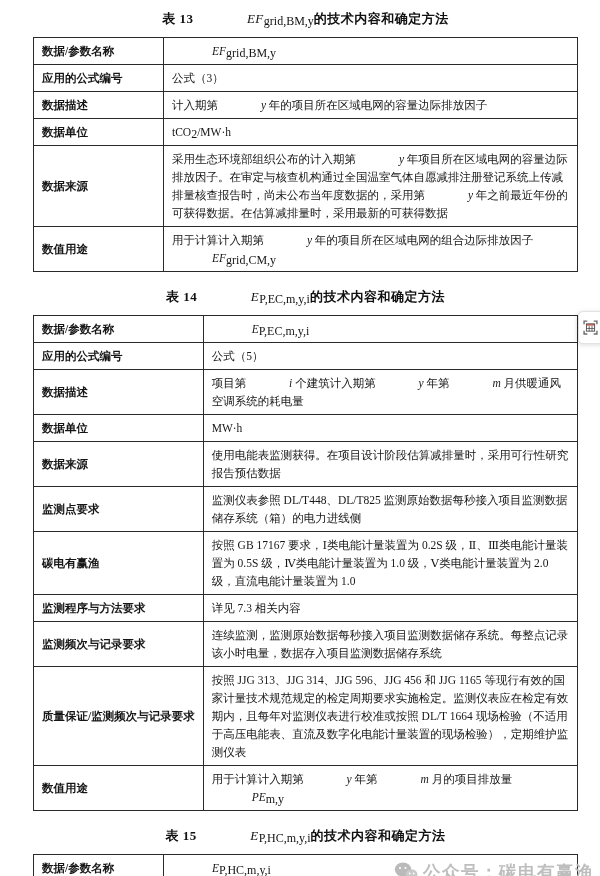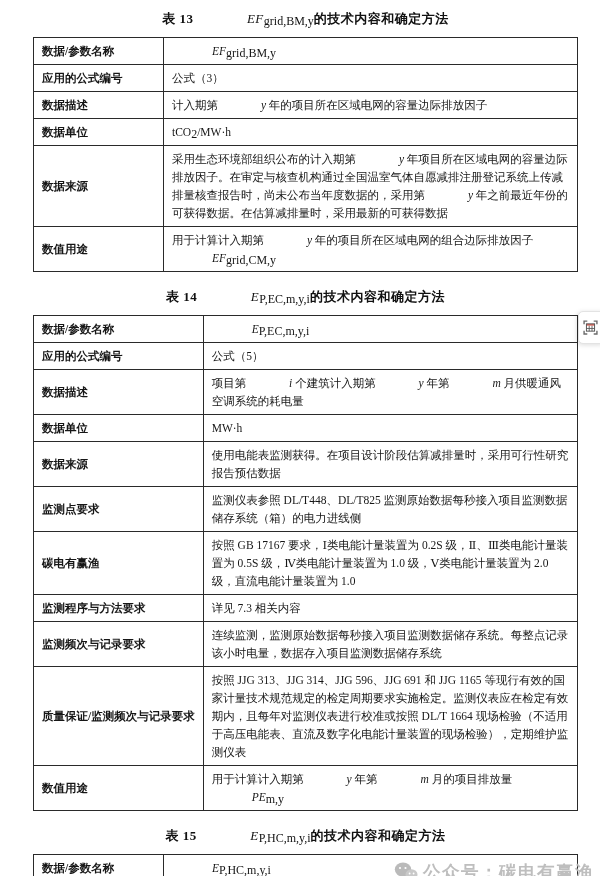--- a/index.html
+++ b/index.html
@@ -188,21 +188,21 @@
     <td class="cell-value">详见 7.3 相关内容</td>
   </tr>
 
   <tr>
     <td class="cell-label">监测频次与记录要求</td>
     <td class="cell-value">连续监测，监测原始数据每秒接入项目监测数据储存系统。每整点记录该小时电量，数据存入项目监测数据储存系统</td>
   </tr>
 
   <tr>
     <td class="cell-label">质量保证/监测频次与记录要求</td>
-    <td class="cell-value">按照 JJG 313、JJG 314、JJG 596、JJG 691 和 JJG 1165 等现行有效的国家计量技术规范规定的检定周期要求实施检定。监测仪表应在检定有效期内，且每年对监测仪表进行校准或按照 DL/T 1664 现场检验（不适用于高压电能表、直流及数字化电能计量装置的现场检验），定期维护监测仪表</td>
+    <td class="cell-value">按照 JJG 313、JJG 314、JJG 596、JJG 456 和 JJG 1165 等现行有效的国家计量技术规范规定的检定周期要求实施检定。监测仪表应在检定有效期内，且每年对监测仪表进行校准或按照 DL/T 1664 现场检验（不适用于高压电能表、直流及数字化电能计量装置的现场检验），定期维护监测仪表</td>
   </tr>
 
   <tr>
     <td class="cell-label">数值用途</td>
     <td class="cell-value">用于计算计入期第 <i>y</i> 年第 <i>m</i> 月的项目排放量<i>PE</i><sub>m,y</sub></td>
   </tr>
 </tbody>
     </table>
   </section>
 

